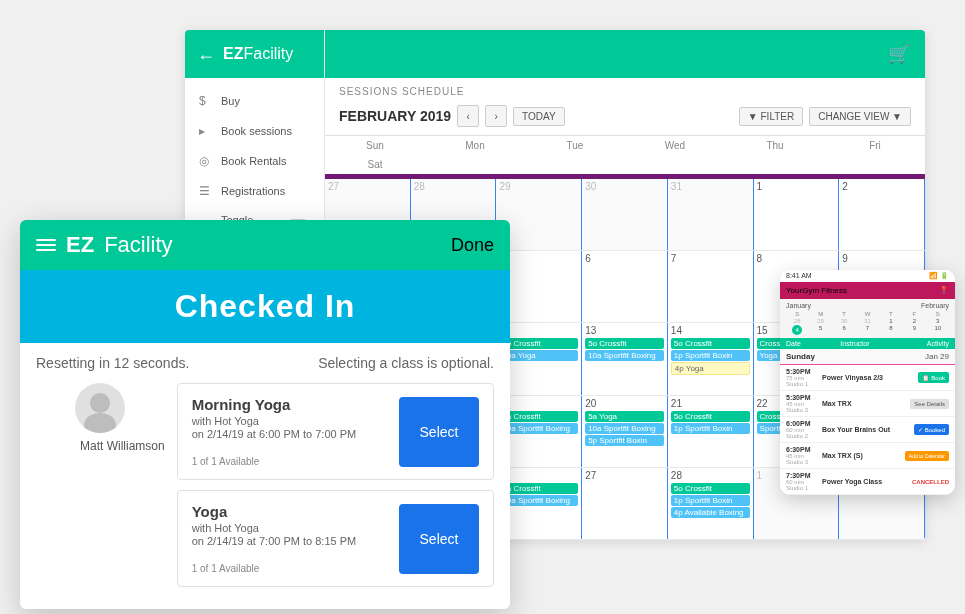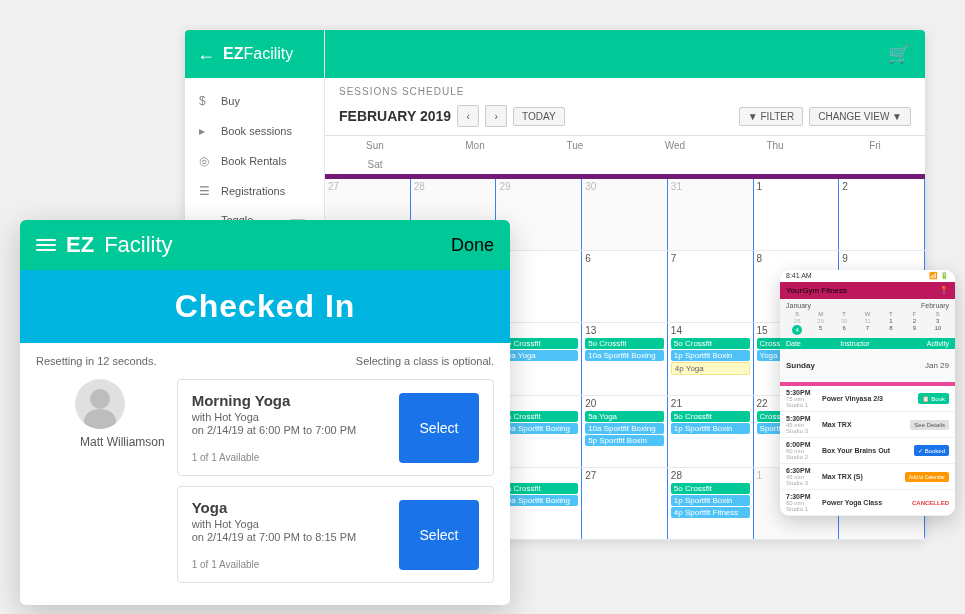--- a/index.html
+++ b/index.html
@@ -300,21 +300,21 @@
       color: #fff;
       letter-spacing: 1px;
     }
 
     .checkin-body {
       padding: 12px 16px;
     }
     .reset-info {
       display: flex;
       justify-content: space-between;
-      font-size: 11px;
+      font-size: 14px;
       color: #666;
       margin-bottom: 12px;
     }
 
     .class-card {
       border: 1px solid #e0e0e0;
       border-radius: 4px;
       padding: 12px 14px;
       margin-bottom: 10px;
       display: flex;
@@ -632,21 +632,21 @@
               <div class="event-pill pill-teal">5a Crossfit</div>
               <div class="event-pill pill-blue">10a Sportfit Boxing</div>
             </div>
             <div class="cal-cell">
               <span class="day-num">27</span>
             </div>
             <div class="cal-cell">
               <span class="day-num">28</span>
               <div class="event-pill pill-teal">5o Crossfit</div>
               <div class="event-pill pill-blue">1p Sportfit Boxin</div>
-              <div class="event-pill pill-blue">4p Sportfit Fitness</div>
+              <div class="event-pill pill-blue">4p Available Boxing</div>
             </div>
             <div class="cal-cell other-month">
               <span class="day-num">1</span>
             </div>
             <div class="cal-cell other-month">
               <span class="day-num">2</span>
             </div>
           </div>
         </div>
     </div>
@@ -745,21 +745,21 @@
       <div style="text-align:center;font-size:6px;color:#555;">10</div>
     </div>
   </div>
 
   <div style="display:grid;grid-template-columns:1fr 1fr 1fr;background:#00c896;padding:2px 6px;">
     <span style="font-size:7px;color:#fff;text-align:left;">Date</span>
     <span style="font-size:7px;color:#fff;text-align:left;">Instructor</span>
     <span style="font-size:7px;color:#fff;text-align:right;">Activity</span>
   </div>
 
-  <div style="display:flex;justify-content:space-between;align-items:center;padding:12px 6px;background:#f9f9f9;border-bottom:4px solid #ec4899;">
+  <div style="display:flex;justify-content:space-between;align-items:center;padding:3px 6px;background:#f9f9f9;border-bottom:1px solid #ec4899;">
     <span style="font-size:8px;font-weight:700;color:#333;">Sunday</span>
     <span style="font-size:8px;color:#555;">Jan 29</span>
   </div>
 
   <div>
     <div class="mobile-session">
       <div style="min-width:32px;">
         <div style="font-size:7px;color:#333;font-weight:600;">5:30PM</div>
         <div style="font-size:6px;color:#aaa;">75 min</div>
         <div style="font-size:6px;color:#aaa;">Studio 1</div>

